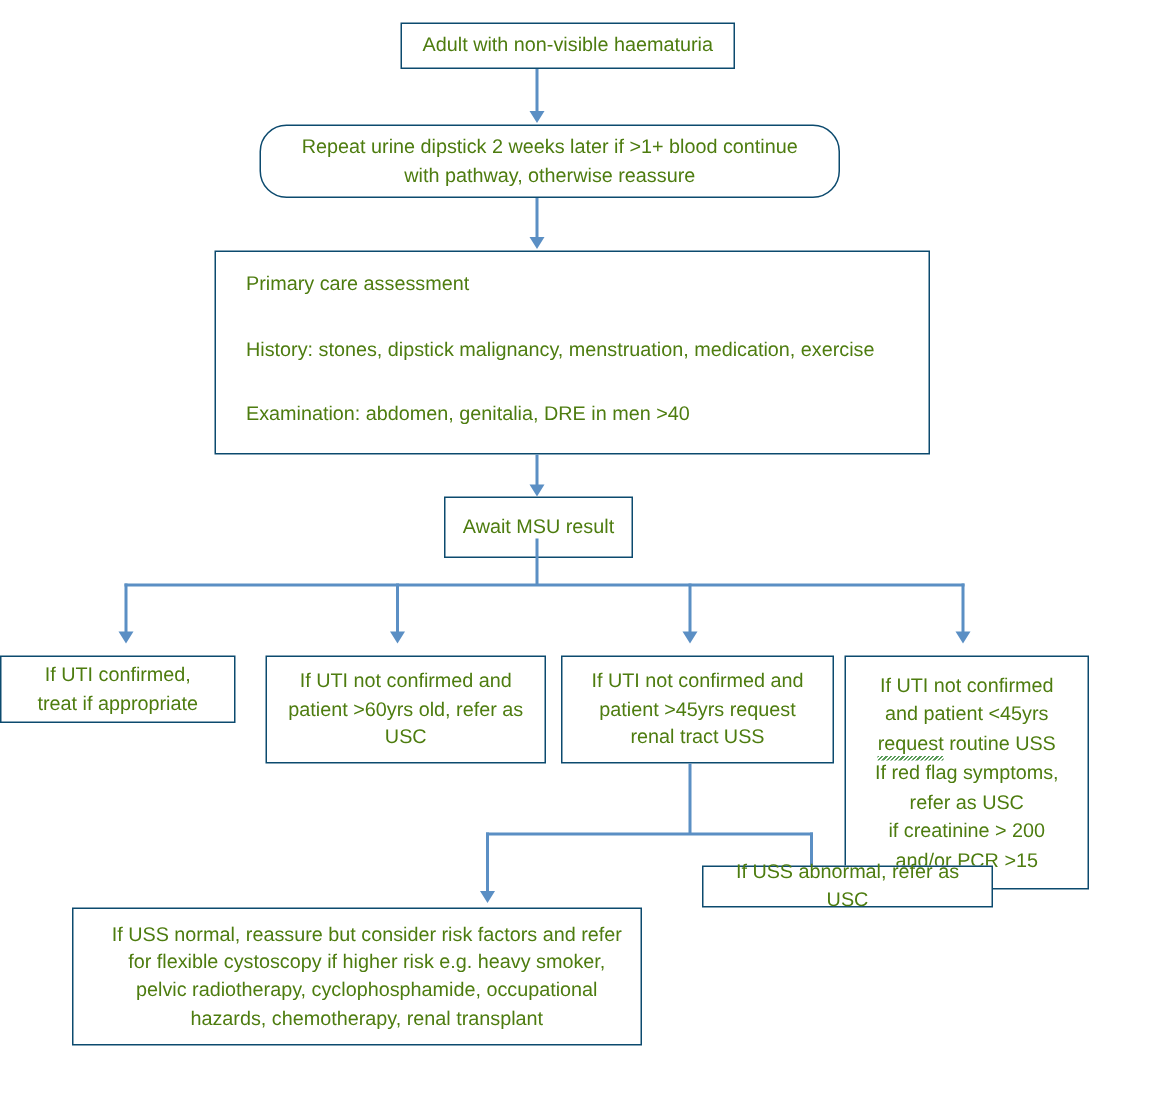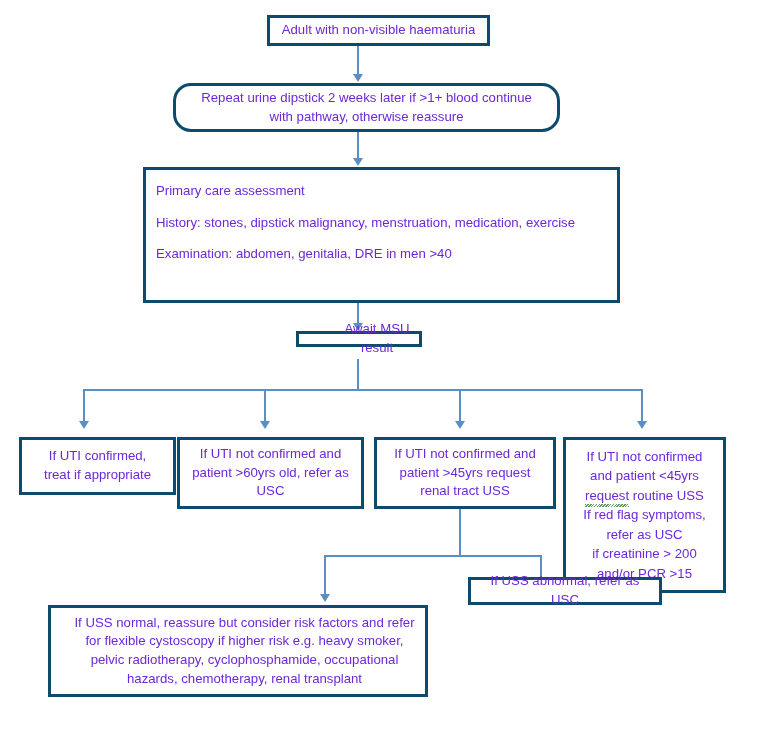--- a/index.html
+++ b/index.html
@@ -15,48 +15,49 @@
   #canvas {
     position: relative;
     width: 781px;
     height: 746px;
     background: #ffffff;
     overflow: hidden;
   }
   .node {
     position: absolute;
     box-sizing: border-box;
-    border: 3px solid #0c4a6e;
+    border: 1px solid #0c4a6e;
     background: #ffffff;
     display: flex;
     flex-direction: column;
     justify-content: center;
     font-size: 13.2px;
     line-height: 1.42;
-    color: #6d28d9;
+    color: #4d7c0f;
     white-space: pre-line;
   }
   .node.center {
     text-align: center;
     align-items: center;
   }
   .node.left {
     text-align: left;
     align-items: flex-start;
     justify-content: flex-start;
   }
   .node .txt {
     display: block;
     width: 100%;
     padding: 0 6px;
     box-sizing: border-box;
   }
   
   .assess {
-    padding: 12px 10px 10px 10px;
+    padding: 12px 10px 10px 20px;
+    gap: 12px;
   }
   .assess .line {
     display: block;
     margin: 0 0 13px 0;
   }
   .assess .line:last-child { margin-bottom: 0; }
 
   
   .squiggle {
     position: relative;
@@ -111,40 +112,40 @@
 
   <div class="node left assess" style="left:143px; top:167px; width:477px; height:136px;">
     <span class="line">Primary care assessment</span>
     <span class="line">History: stones, dipstick malignancy, menstruation, medication, exercise</span>
     <span class="line">Examination: abdomen, genitalia, DRE in men &gt;40</span>
   </div>
 
   <div class="conn vline" style="left:357px; top:303px; width:2px; height:21px;"></div>
   <div class="arrow" style="left:353px; top:323px;"></div>
 
-  <div class="node center" style="left:296px; top:331px; width:126px; height:16px;padding-left:36px;">
+  <div class="node center" style="left:296px; top:331px; width:126px; height:41px;">
     <span class="txt">Await MSU result</span>
   </div>
 
   <div class="conn vline" style="left:357px; top:359px; width:2px; height:31px;"></div>
   <div class="conn hline" style="left:83px; top:389px; width:560px; height:2px;"></div>
 
   <div class="conn vline" style="left:83px; top:389px; width:2px; height:33px;"></div>
   <div class="arrow" style="left:79px; top:421px;"></div>
 
   <div class="conn vline" style="left:264px; top:389px; width:2px; height:33px;"></div>
   <div class="arrow" style="left:260px; top:421px;"></div>
 
   <div class="conn vline" style="left:459px; top:389px; width:2px; height:33px;"></div>
   <div class="arrow" style="left:455px; top:421px;"></div>
 
   <div class="conn vline" style="left:641px; top:389px; width:2px; height:33px;"></div>
   <div class="arrow" style="left:637px; top:421px;"></div>
 
-  <div class="node center" style="left:19px; top:437px; width:157px; height:58px;text-align:center;">
+  <div class="node center" style="left:0; top:437px; width:157px; height:45px;text-align:center;">
     <span class="txt">If UTI confirmed,
 treat if appropriate</span>
   </div>
 
   <div class="node center" style="left:177px; top:437px; width:187px; height:72px;">
     <span class="txt">If UTI not confirmed and
 patient &gt;60yrs old, refer as
 USC</span>
   </div>
 

